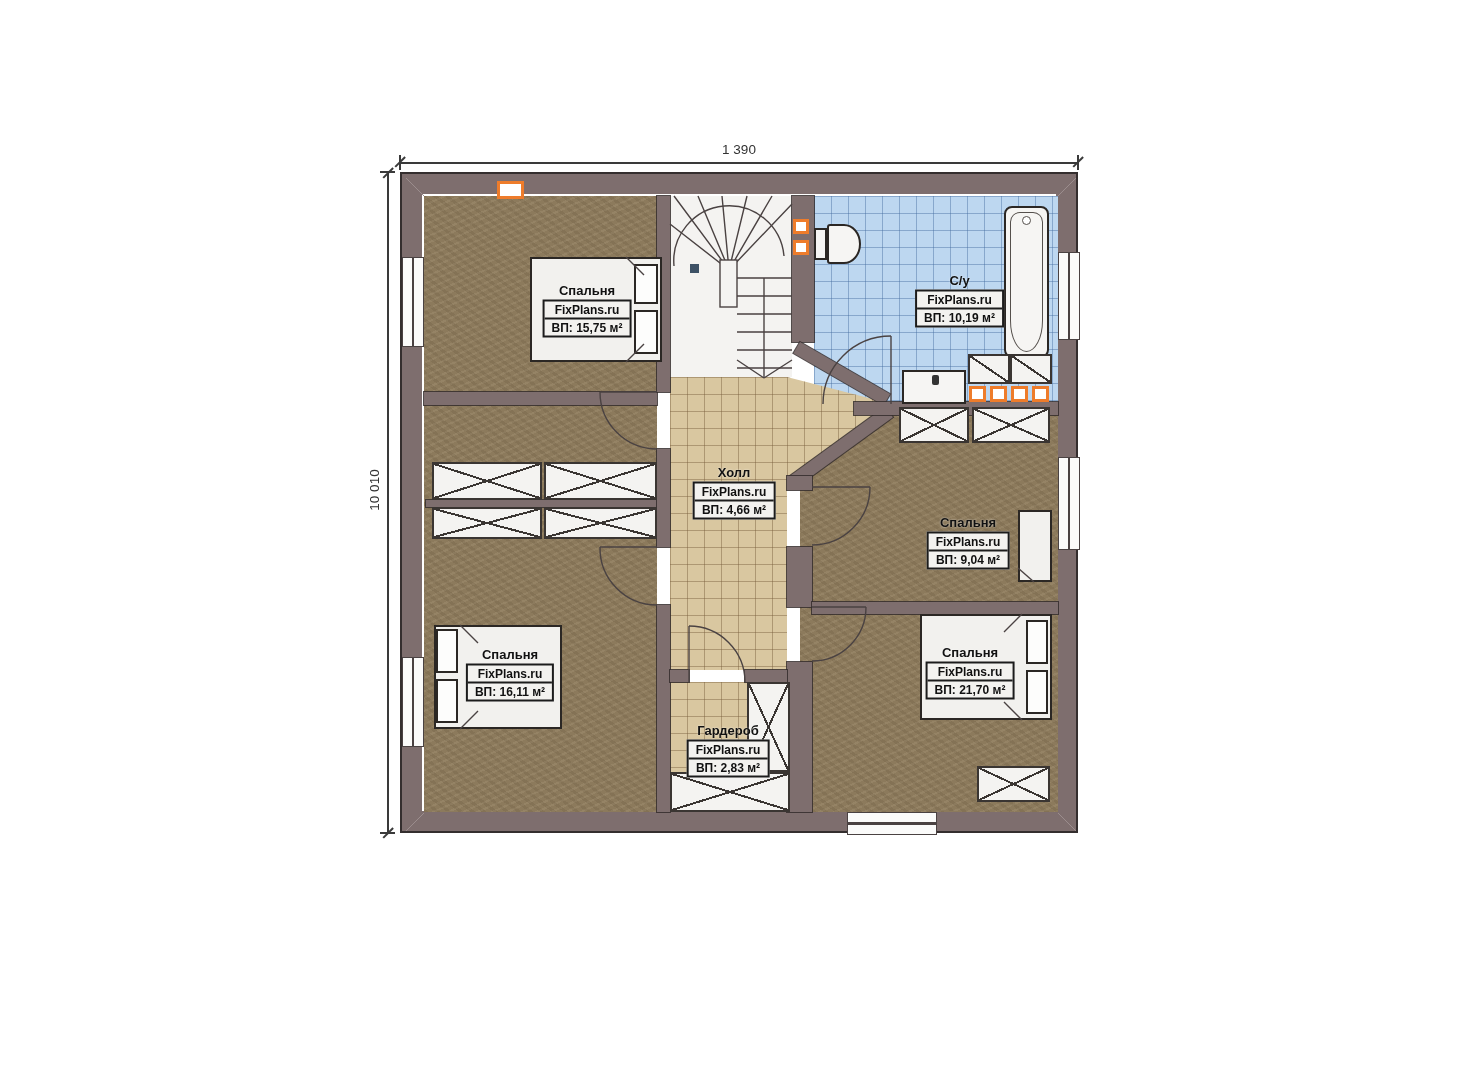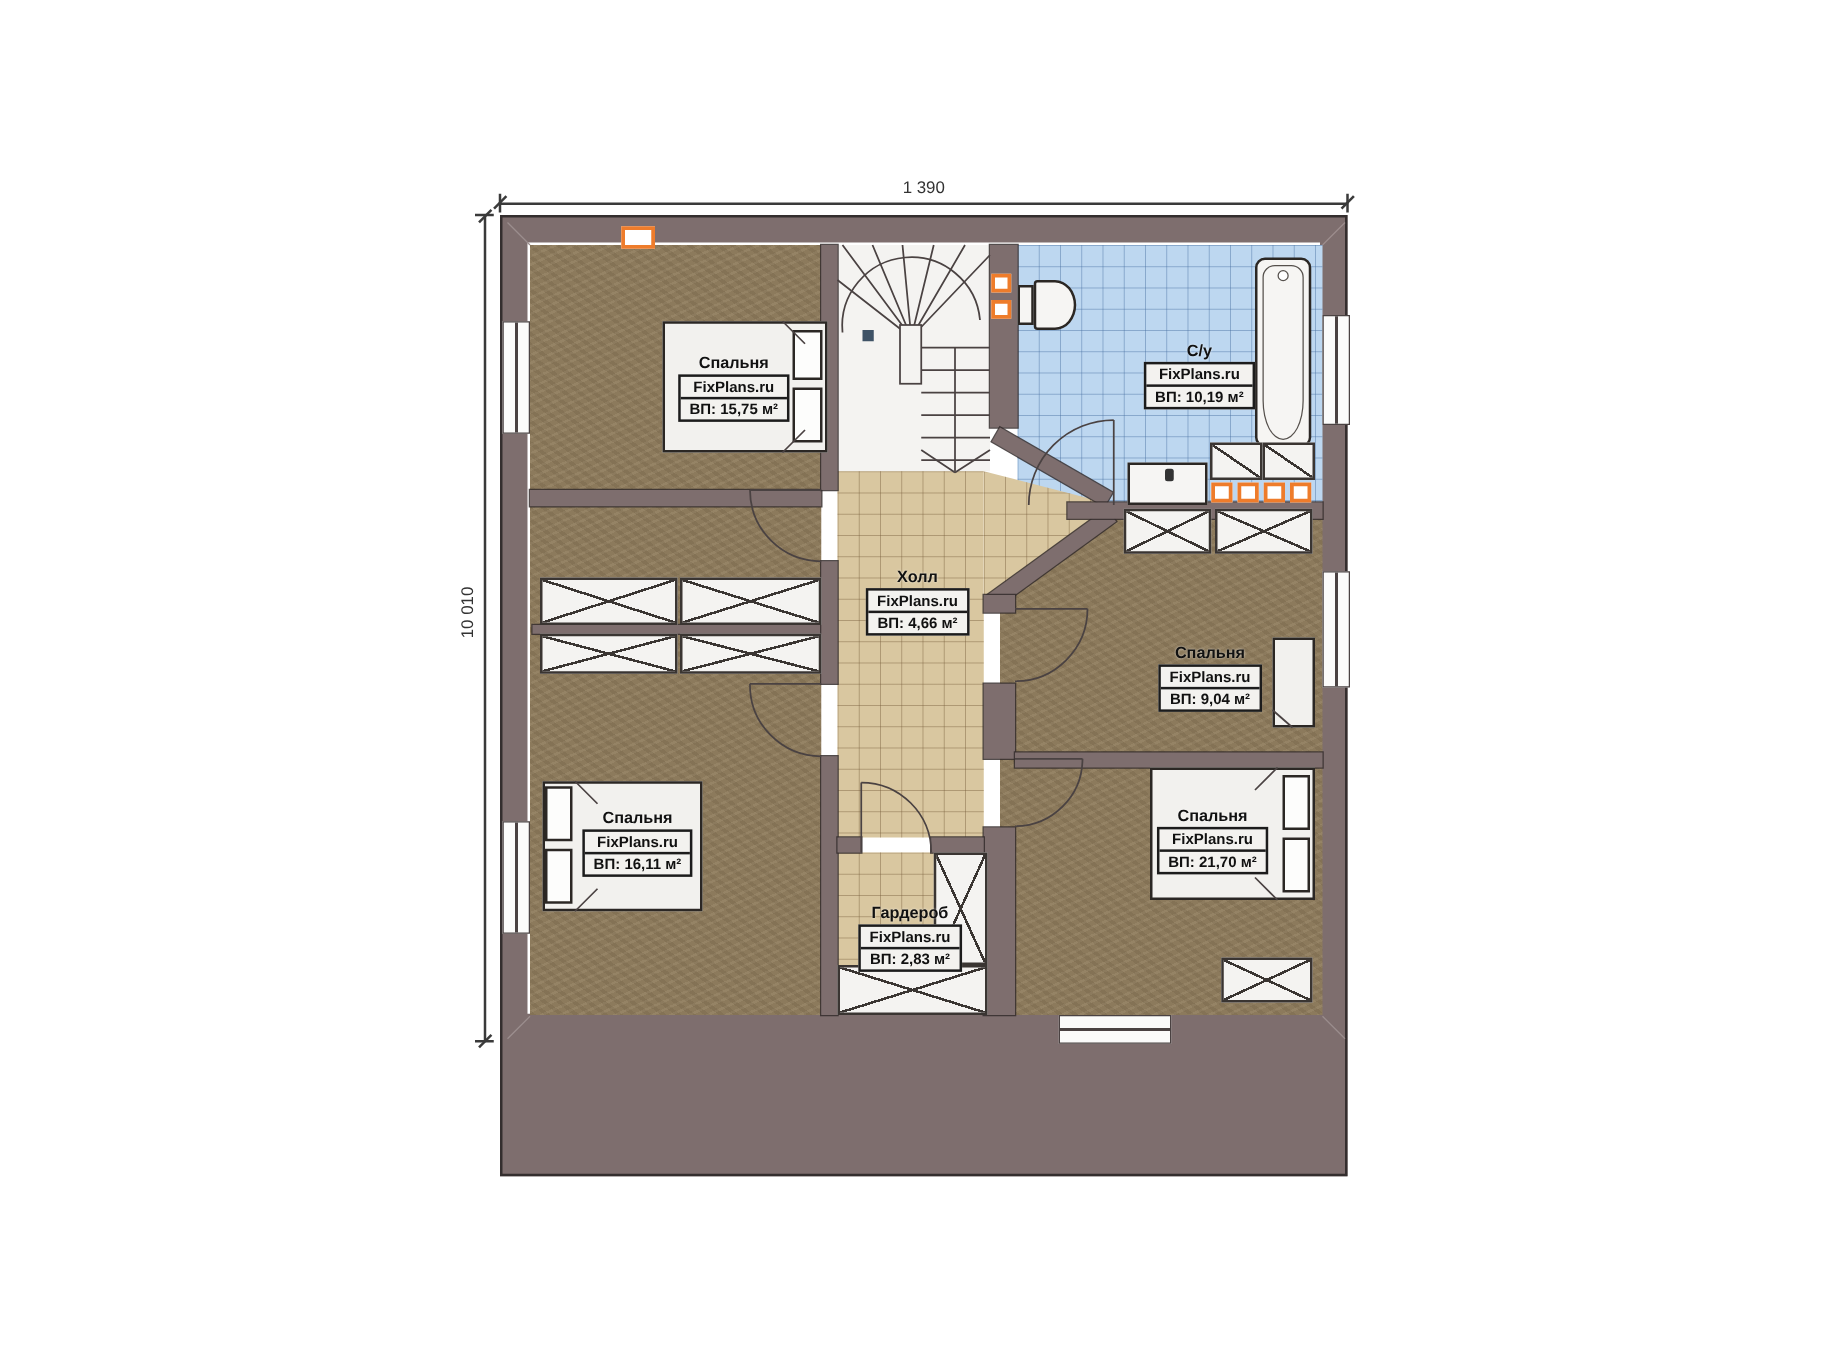--- a/index.html
+++ b/index.html
@@ -1,20 +1,20 @@
 <!DOCTYPE html>
 <html><head>
 <meta charset="utf-8">
 <style>
   html,body{margin:0;padding:0;background:#fff;}
   .page{position:relative;width:1473px;height:1080px;background:#ffffff;overflow:hidden;
         font-family:"Liberation Sans",sans-serif;}
 
   
-  #plan{position:absolute;left:400px;top:172px;width:678px;height:769px;
+  #plan{position:absolute;left:400px;top:172px;width:678px;height:661px;
         background:#7e6e6e;border:2px solid #342e2e;box-sizing:border-box;}
   #plan .interior{position:absolute;left:20px;top:20px;width:634px;height:617px;background:#fff;z-index:0;}
 
   
   .floor{position:absolute;z-index:1;}
   .floor-wood{background-color:#8c7a5c;
     background-image:repeating-linear-gradient(37deg,rgba(60,45,25,.10) 0 3px,rgba(0,0,0,0) 3px 7px),
                      repeating-linear-gradient(-24deg,rgba(255,240,210,.08) 0 2px,rgba(0,0,0,0) 2px 6px);}
   .floor-tile-tan{background-color:#d9c7a0;
     background-image:linear-gradient(rgba(120,95,60,.45) 1px,transparent 1px),
@@ -215,21 +215,21 @@
     </div>
 
     <div class="room-label" style="left:538px;top:126px;padding-left:39px;">
       <div class="room-title">С/у</div>
       <div class="label-box">
         <div class="label-row">FixPlans.ru</div>
         <div class="label-row">ВП: 10,19 м²</div>
       </div>
     </div>
 
-    <div class="room-label" style="left:332px;top:307px;">
+    <div class="room-label" style="left:332px;top:318px;">
       <div class="room-title">Холл</div>
       <div class="label-box">
         <div class="label-row">FixPlans.ru</div>
         <div class="label-row">ВП: 4,66 м²</div>
       </div>
     </div>
 
     <div class="room-label" style="left:566px;top:368px;">
       <div class="room-title">Спальня</div>
       <div class="label-box">

